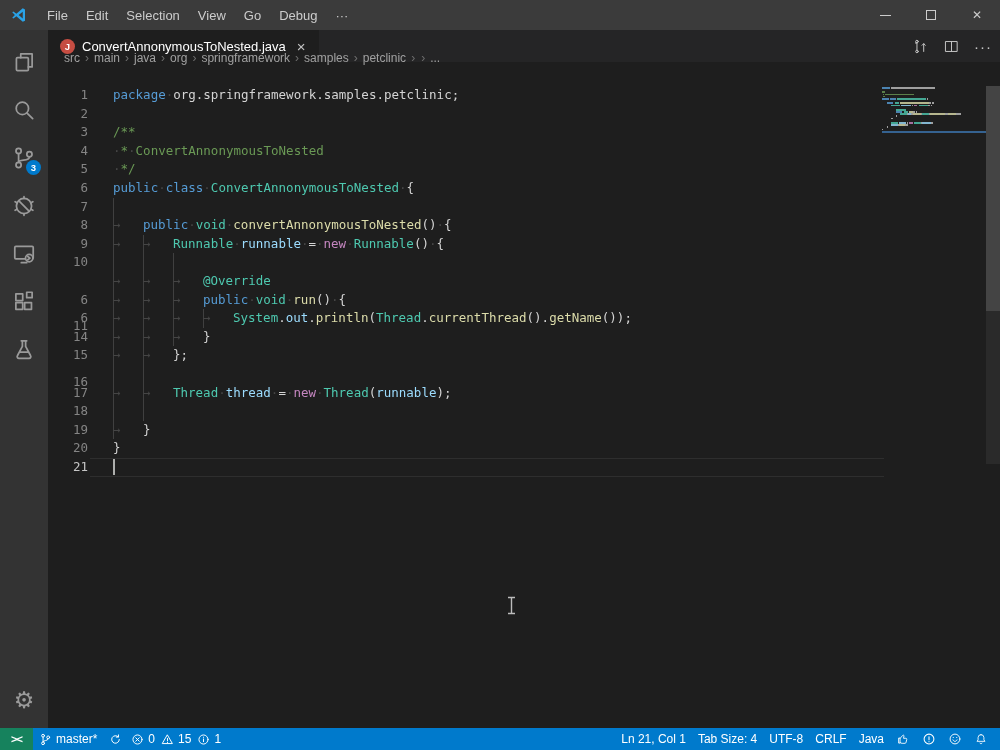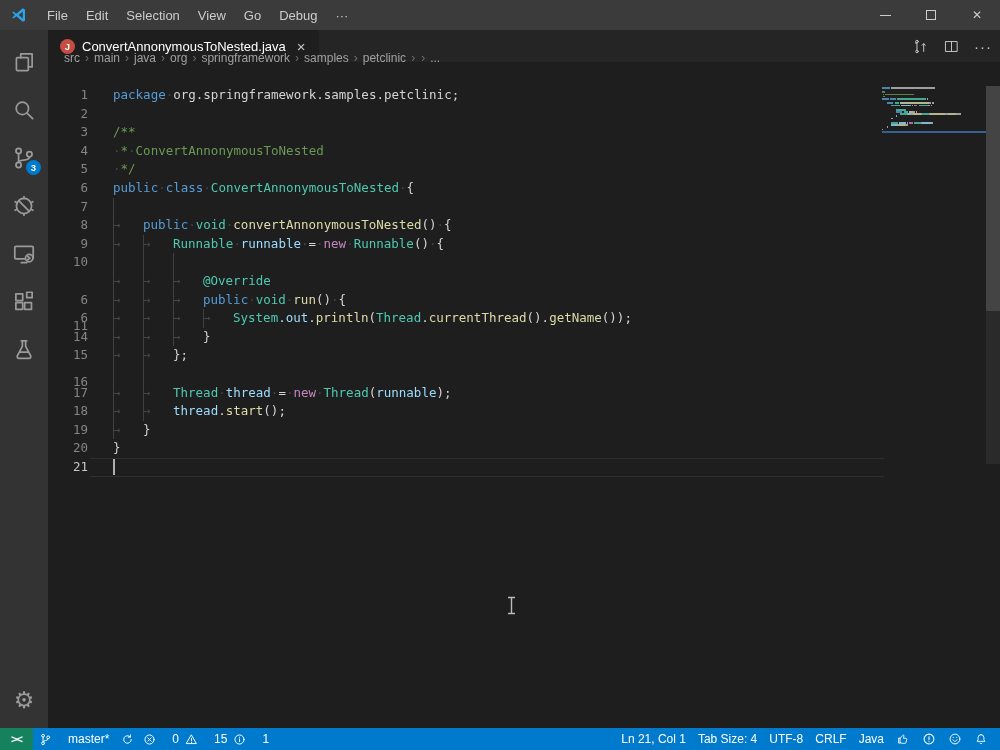--- a/index.html
+++ b/index.html
@@ -91,21 +91,21 @@
 
   .ibeam { position:absolute; opacity:.85; }
 
   
   .statusbar { position:absolute; left:0; top:728px; width:1000px; height:22px;
                background:#007acc; display:flex; align-items:center; color:#ffffff;
                font-size:12px; }
   .sb-remote { width:33px; height:22px; background:#16825d; display:flex; align-items:center;
                justify-content:center; color:#fff; font-weight:bold; font-size:11px;
                letter-spacing:-1px; }
-  .sb-item { display:flex; align-items:center; gap:16px; padding:0 6px; height:22px;
+  .sb-item { display:flex; align-items:center; gap:4px; padding:0 6px; height:22px;
              white-space:nowrap; }
   .sb-item.tight { padding:0 3px; }
   .sb-item svg { width:13px; height:13px; }
   .sb-right { margin-left:auto; display:flex; align-items:center; padding-right:6px; }
 </style>
 </head>
 <body>
 
 <div id="app">
 
@@ -345,21 +345,20 @@
               <span class="code-text"></span>
             </div>
             <div class="code-row" style="top: 297.6px;">
               <div class="guide" style="left: 65px;"></div>
               <div class="guide" style="left: 95px;"></div>
               <span class="code-text"><span class="tk-ws tabg">→</span><span class="tk-ws tabg">→</span><span class="tk-ty">Thread</span><span class="tk-ws">·</span><span class="tk-va">thread</span><span class="tk-ws">·</span><span class="tk-pl">=</span><span class="tk-ws">·</span><span class="tk-kc">new</span><span class="tk-ws">·</span><span class="tk-ty">Thread</span><span class="tk-pl">(</span><span class="tk-va">runnable</span><span class="tk-pl">);</span></span>
             </div>
             <div class="code-row" style="top: 316.2px;">
               <div class="guide" style="left: 65px;"></div>
               <div class="guide" style="left: 95px;"></div>
-              <span class="code-text"><span class="tk-ws tabg">→</span><span class="tk-ws tabg">→</span><span class="tk-va">thread</span><span class="tk-pl">.</span><span class="tk-fn">start</span><span class="tk-pl">();</span></span>
             </div>
             <div class="code-row" style="top: 334.8px;">
               <div class="guide" style="left: 65px;"></div>
               <span class="code-text"><span class="tk-ws tabg">→</span><span class="tk-pl">}</span></span>
             </div>
             <div class="code-row" style="top: 353.4px;">
               <span class="code-text"><span class="tk-pl">}</span></span>
             </div>
             <div class="code-row" style="top: 372px;">
               <span class="code-text"></span>

